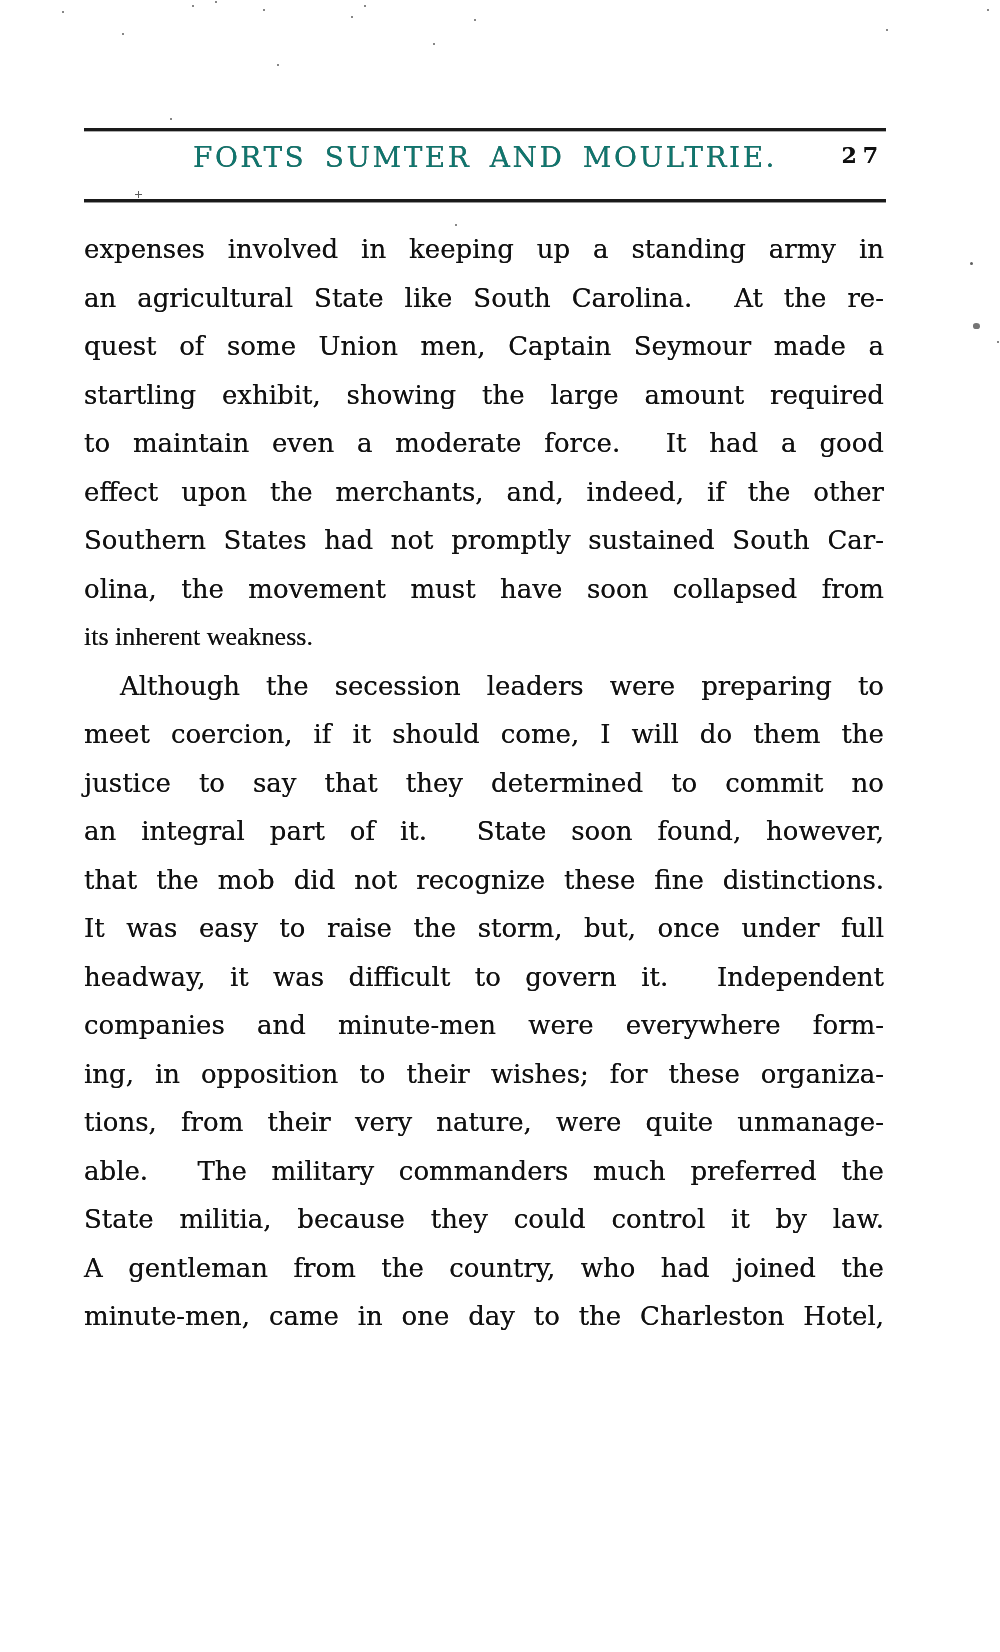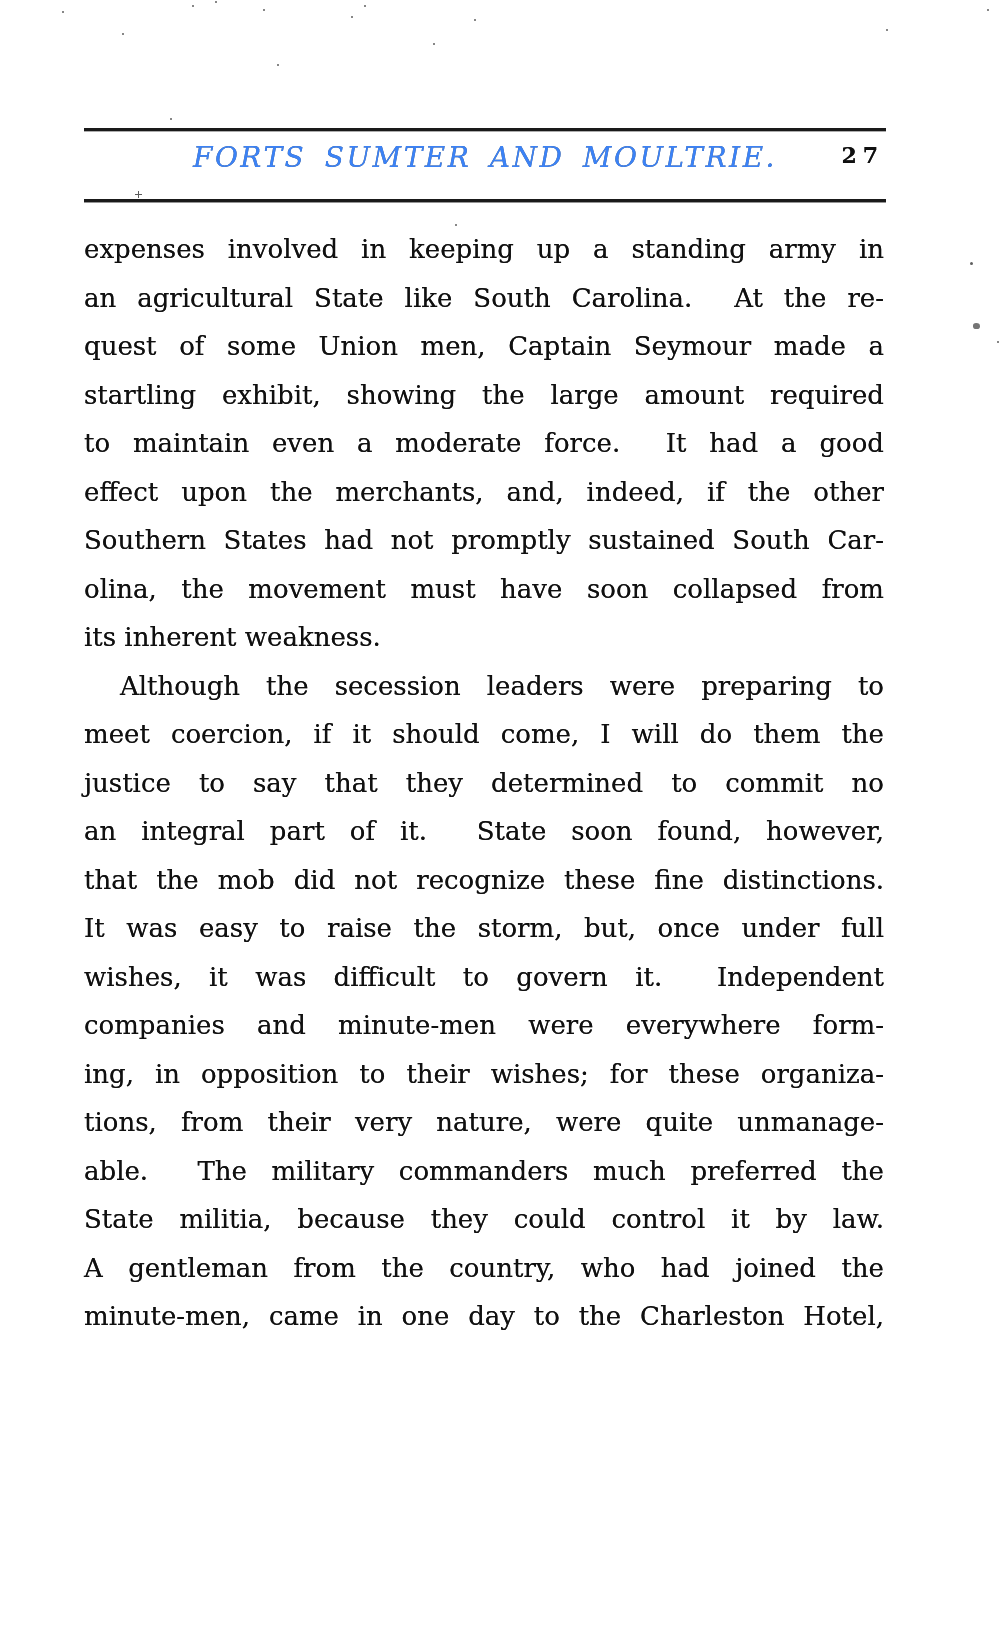--- a/index.html
+++ b/index.html
@@ -36,25 +36,24 @@
   .running-head {
     position: absolute;
     left: 84px;
     top: 141px;
     width: 802px;
     height: 44px;
     text-align: center;
   }
   .running-head .title {
     display: inline-block;
-    font-style: italic;
     font-size: 28px;
     letter-spacing: 2.5px;
     word-spacing: 7px;
-    color: #3b82f6;
+    color: #0f766e;
     text-shadow: 0 0 0.5px rgba(0,0,0,0.65);
     white-space: pre;
   }
   .running-head .pagenum {
     position: absolute;
     right: 2px;
     top: 1px;
     font-weight: 700;
     font-size: 22px;
     letter-spacing: 6px;
@@ -73,20 +72,21 @@
   }
   .paragraph { margin: 0; }
   .line {
     text-align: justify;
     text-align-last: justify;
     white-space: pre-wrap;
   }
   .line.no-just {
     text-align: center;
     text-align-last: left;
+    font-family: Liberation Serif, serif;
   }
   .line.indent {
     text-indent: 36px;
   }
   
   .speck {
     position: absolute;
     background: #2a2a2a;
     border-radius: 50%;
     opacity: 0.75;
@@ -137,21 +137,21 @@
         <div class="line">olina, the movement must have soon collapsed from</div>
         <div class="line no-just">its inherent weakness.</div>
       </div>
       <div class="paragraph">
         <div class="line indent">Although the secession leaders were preparing to</div>
         <div class="line">meet coercion, if it should come, I will do them the</div>
         <div class="line">justice to say that they determined to commit no</div>
         <div class="line">an integral part of it.  State soon found, however,</div>
         <div class="line">that the mob did not recognize these fine distinctions.</div>
         <div class="line">It was easy to raise the storm, but, once under full</div>
-        <div class="line">wishes, it was difficult to govern it.  Independent</div>
+        <div class="line">headway, it was difficult to govern it.  Independent</div>
         <div class="line">companies and minute-men were everywhere form-</div>
         <div class="line">ing, in opposition to their wishes; for these organiza-</div>
         <div class="line">tions, from their very nature, were quite unmanage-</div>
         <div class="line">able.  The military commanders much preferred the</div>
         <div class="line">State militia, because they could control it by law.</div>
         <div class="line">A gentleman from the country, who had joined the</div>
         <div class="line">minute-men, came in one day to the Charleston Hotel,</div>
       </div>
     </div>
 

